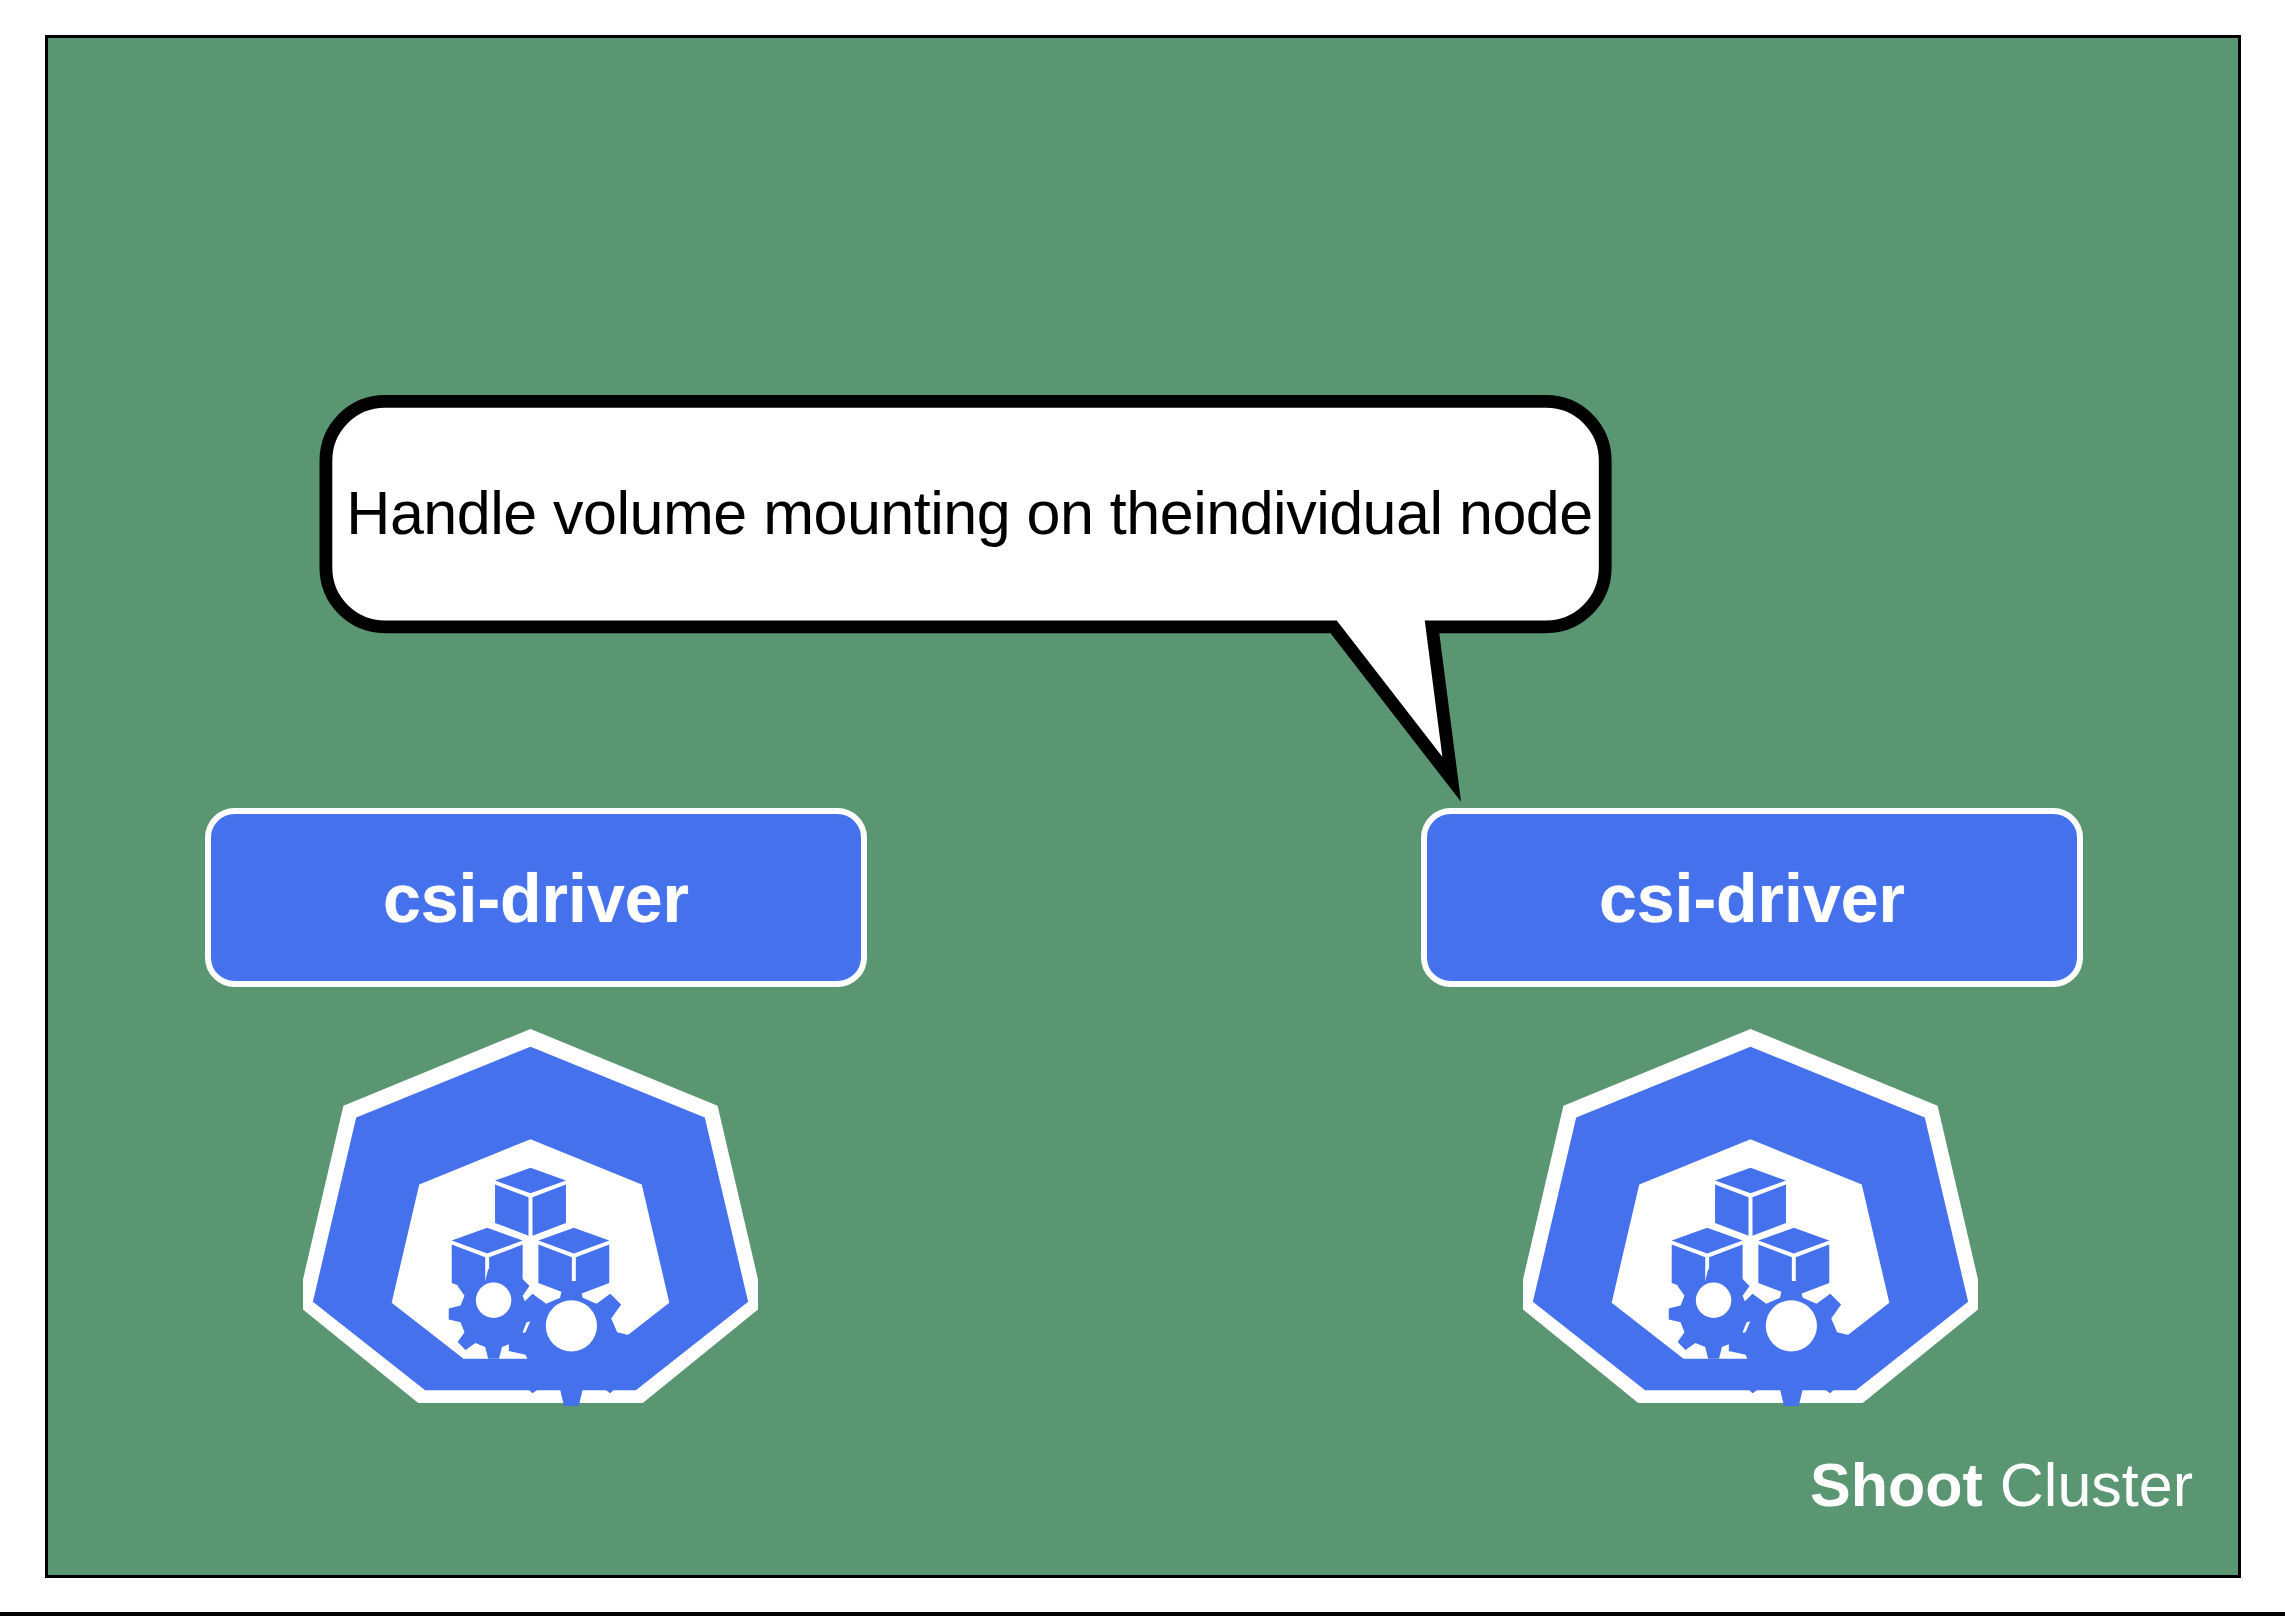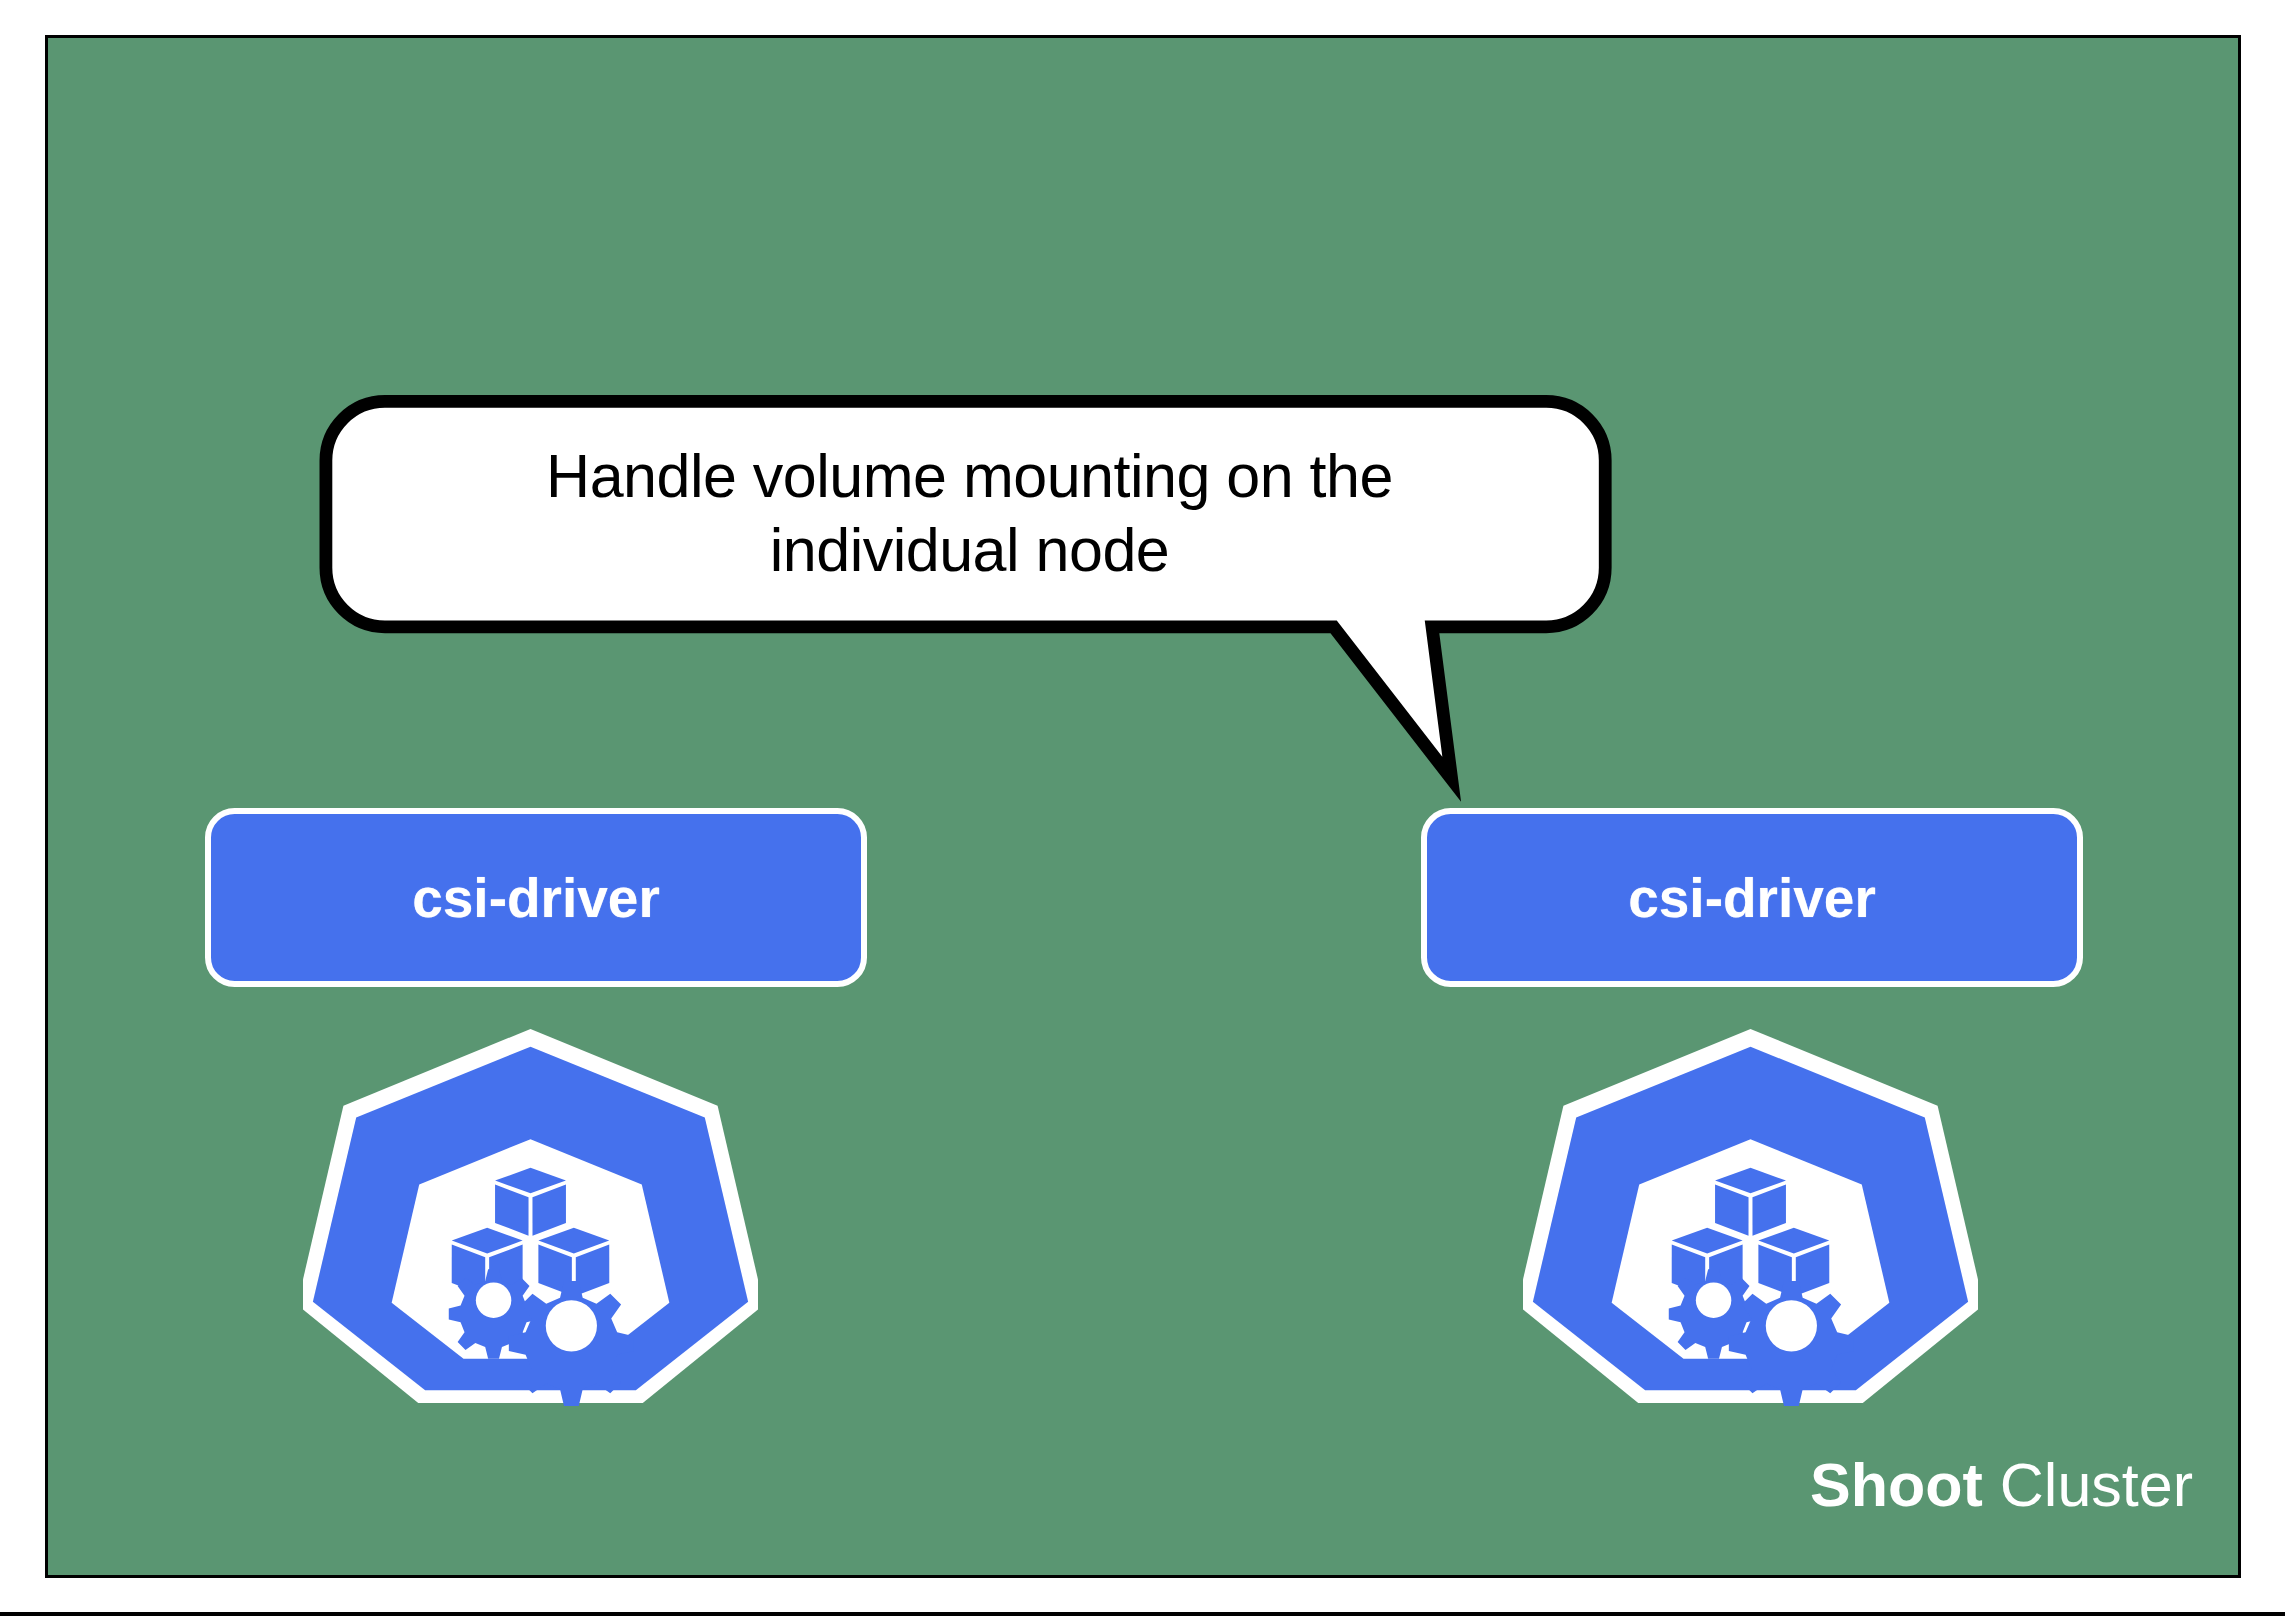--- a/index.html
+++ b/index.html
@@ -19,36 +19,36 @@
     position:absolute;left:0px;top:1612px;width:2285px;height:3.9px;background:#000000;
   }
 
   
   #callout{
     position:absolute;left:290px;top:366px;width:1359px;height:433px;
   }
   #callout svg{display:block;width:100%;height:100%;overflow:visible;}
   #callout-text{
     position:absolute;left:59px;top:49px;width:1241px;height:197px;
-    display:flex;flex-direction:column;align-items:center;justify-content:center;
+    display:flex;flex-direction:row;align-items:center;justify-content:center;
     text-align:center;color:#000000;font-size:61px;line-height:1.20;
     font-family:"Liberation Sans","DejaVu Sans",sans-serif;
     letter-spacing:-0.5px;
   }
   #callout-text span{display:block;white-space:nowrap;}
 
   
   .csi-box{
     position:absolute;height:179px;
     background:#4571ed;border:6.9px solid #ffffff;border-radius:29.6px;
     box-sizing:border-box;
     display:flex;align-items:center;justify-content:center;
   }
   .csi-box .csi-label{
-    color:#ffffff;font-weight:bold;font-size:55px;letter-spacing:0px;
+    color:#ffffff;font-weight:bold;font-size:68px;letter-spacing:0px;
     font-family:"Liberation Sans","DejaVu Sans",sans-serif;
     text-shadow:0 0 1px rgba(255,255,255,0.6);
   }
   #csi-box-left{left:202px;top:806px;width:662px;}
   #csi-box-right{left:1419px;top:806px;width:662px;}
 
   
   .k8s-icon{position:absolute;width:455px;height:386px;}
   .k8s-icon svg{display:block;width:100%;height:100%;}
   #k8s-icon-left{left:300px;top:1021px;}

